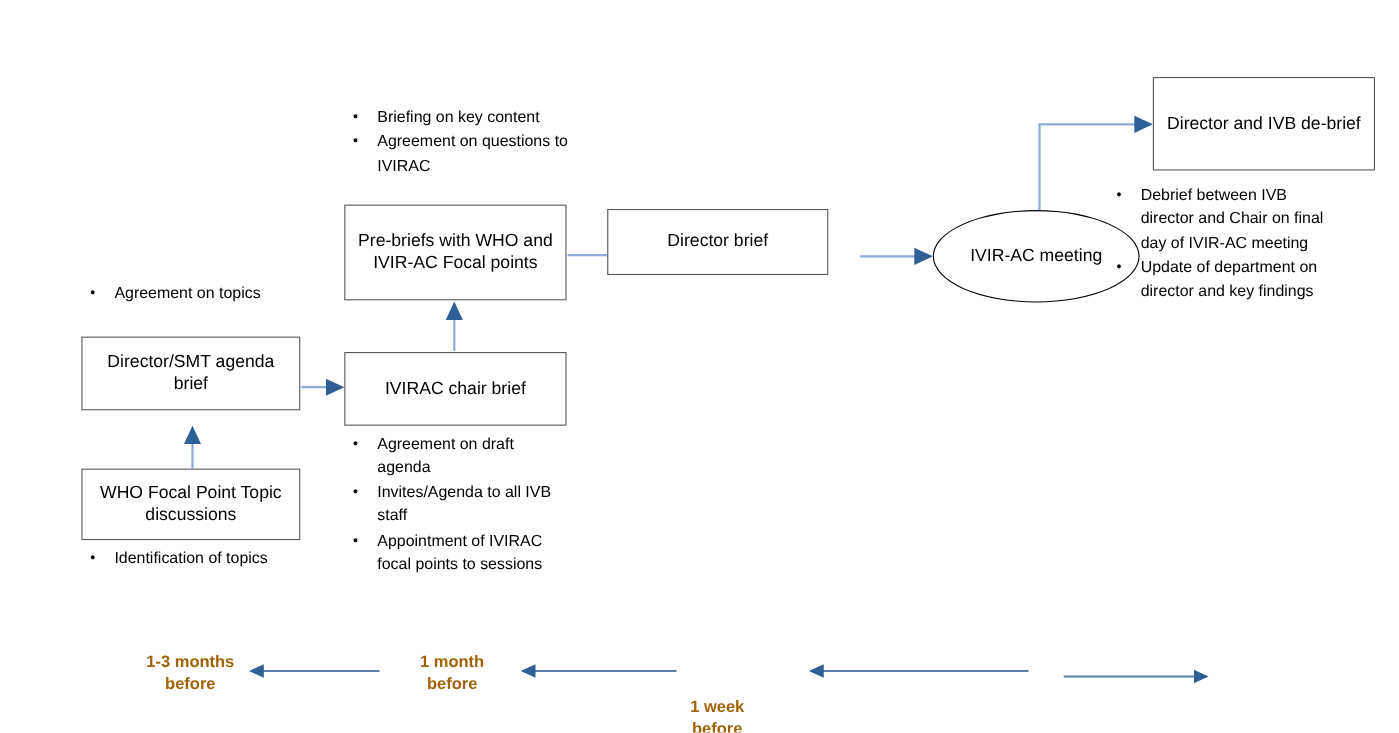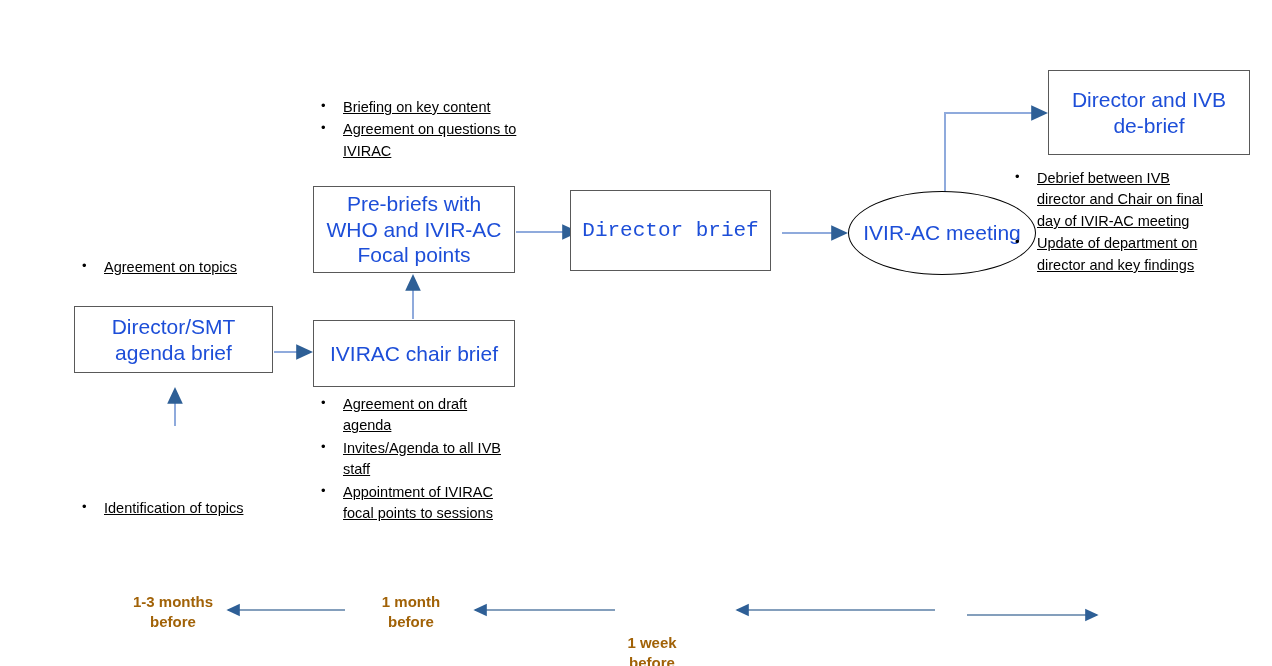--- a/index.html
+++ b/index.html
@@ -9,27 +9,27 @@
     color:#000000;overflow:hidden;position:relative;
   }
   #canvas{position:absolute;left:0;top:0;width:1272px;height:666px;}
   svg.conn{position:absolute;left:0;top:0;width:1272px;height:666px;pointer-events:none;}
 
   .node{
     position:absolute;box-sizing:border-box;
     border:1.6px solid #595959;background:#ffffff;
     display:flex;align-items:center;justify-content:center;
     text-align:center;line-height:1.22;
-    font-size:21px;color:#1d4ed8;
+    font-size:16px;color:#000000;
     padding:2px 6px;
   }
   .node.ellipse{border-radius:50%;border:1.6px solid #000;}
 
   .bullets{
-    position:absolute;font-size:14.5px;line-height:1.48;color:#000;text-decoration:underline;
+    position:absolute;font-size:14.5px;line-height:1.48;color:#000;
   }
   .bullets ul{margin:0;padding:0;list-style:none;}
   .bullets li{
     position:relative;padding-left:26px;margin:0 0 1px 0;
   }
   .bullets li:before{
     content:"\2022";position:absolute;left:4px;top:-1px;font-size:13px;
   }
 
   .tl-label{
@@ -60,28 +60,29 @@
     <line x1="782" y1="233" x2="846" y2="233" stroke="#8FAADC" stroke-width="2" marker-end="url(#ah)"></line>
 
     <path d="M945,192 L945,113 L1046,113" fill="none" stroke="#8FAADC" stroke-width="2" marker-end="url(#ah)"></path>
 
     <line x1="345" y1="610" x2="228" y2="610" stroke="#5B7FA6" stroke-width="1.6" marker-end="url(#ah)"></line>
     <line x1="615" y1="610" x2="475" y2="610" stroke="#5B7FA6" stroke-width="1.6" marker-end="url(#ah)"></line>
     <line x1="935" y1="610" x2="737" y2="610" stroke="#5B7FA6" stroke-width="1.6" marker-end="url(#ah)"></line>
     <line x1="967" y1="615" x2="1097" y2="615" stroke="#5B7FA6" stroke-width="1.6" marker-end="url(#ah)"></line>
   </svg>
 
+  <div class="node" style="left:74px;top:426px;width:199px;height:65px;">WHO Focal Point Topic discussions</div>
 
   <div class="node" style="left:74px;top:306px;width:199px;height:67px;">Director/SMT agenda brief</div>
 
   <div class="node" style="left:313px;top:186px;width:202px;height:87px;">Pre-briefs with WHO and IVIR-AC Focal points</div>
 
   <div class="node" style="left:313px;top:320px;width:202px;height:67px;">IVIRAC chair brief</div>
 
-  <div class="node" style="left:570px;top:190px;width:201px;height:81px;font-family:Liberation Mono, monospace;">Director brief</div>
+  <div class="node" style="left:552px;top:190px;width:201px;height:60px;">Director brief</div>
 
   <div class="node ellipse" style="left:848px;top:191px;width:188px;height:84px;">IVIR-AC meeting</div>
 
   <div class="node" style="left:1048px;top:70px;width:202px;height:85px;">Director and IVB de-brief</div>
 
   <div class="bullets" style="left:78px;top:498px;width:215px;">
     <ul>
       <li>Identification of topics</li>
     </ul>
   </div>

